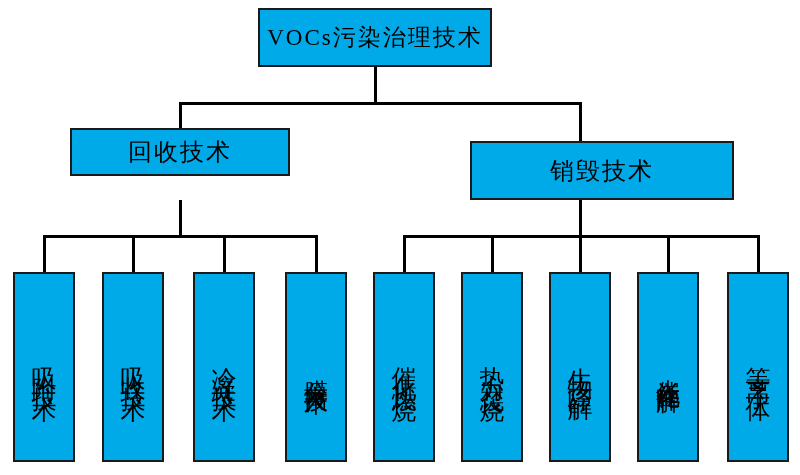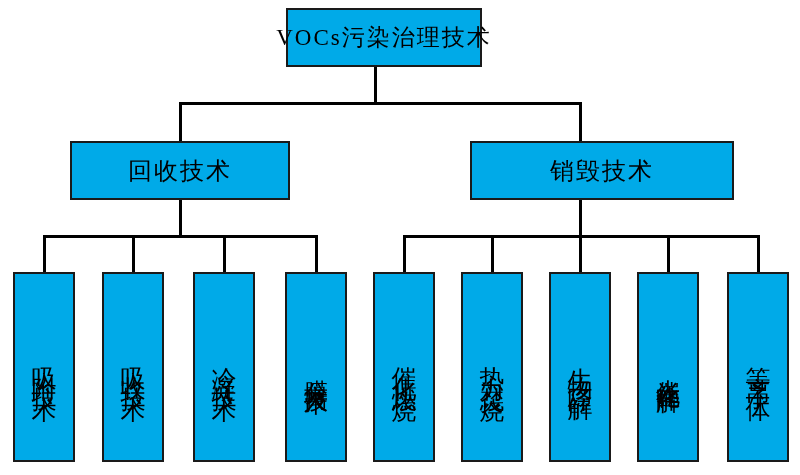--- a/index.html
+++ b/index.html
@@ -63,25 +63,25 @@
   <div class="line" style="left:314.5px; top:235px; width:3px; height:37px;"></div>
 
   <div class="line" style="left:578.5px; top:200px; width:3px; height:38px;"></div>
   <div class="line" style="left:402.5px; top:235px; width:357px; height:3px;"></div>
   <div class="line" style="left:402.5px; top:235px; width:3px; height:37px;"></div>
   <div class="line" style="left:490.5px; top:235px; width:3px; height:37px;"></div>
   <div class="line" style="left:578.5px; top:235px; width:3px; height:37px;"></div>
   <div class="line" style="left:666.5px; top:235px; width:3px; height:37px;"></div>
   <div class="line" style="left:756.5px; top:235px; width:3px; height:37px;"></div>
 
-  <div class="box hlabel root-box" style="left:258px; top:8px; width:196px; height:59px;margin-left:28px;">
+  <div class="box hlabel root-box" style="left:258px; top:8px; width:234px; height:59px;">
     <span>VOCs污染治理技术</span>
   </div>
 
-  <div class="box hlabel" style="left:70px; top:141px; width:220px; height:59px;font-family:Liberation Serif, serif;">
+  <div class="box hlabel" style="left:70px; top:128px; width:220px; height:48px;font-family:Liberation Serif, serif;">
     <span>回收技术</span>
   </div>
   <div class="box hlabel" style="left:470px; top:141px; width:264px; height:59px;">
     <span>销毁技术</span>
   </div>
 
   <div class="box vlabel" style="left:13px; top:272px; width:62px; height:190px;">
     <span>吸附技术</span>
   </div>
   <div class="box vlabel" style="left:102px; top:272px; width:62px; height:190px;">

